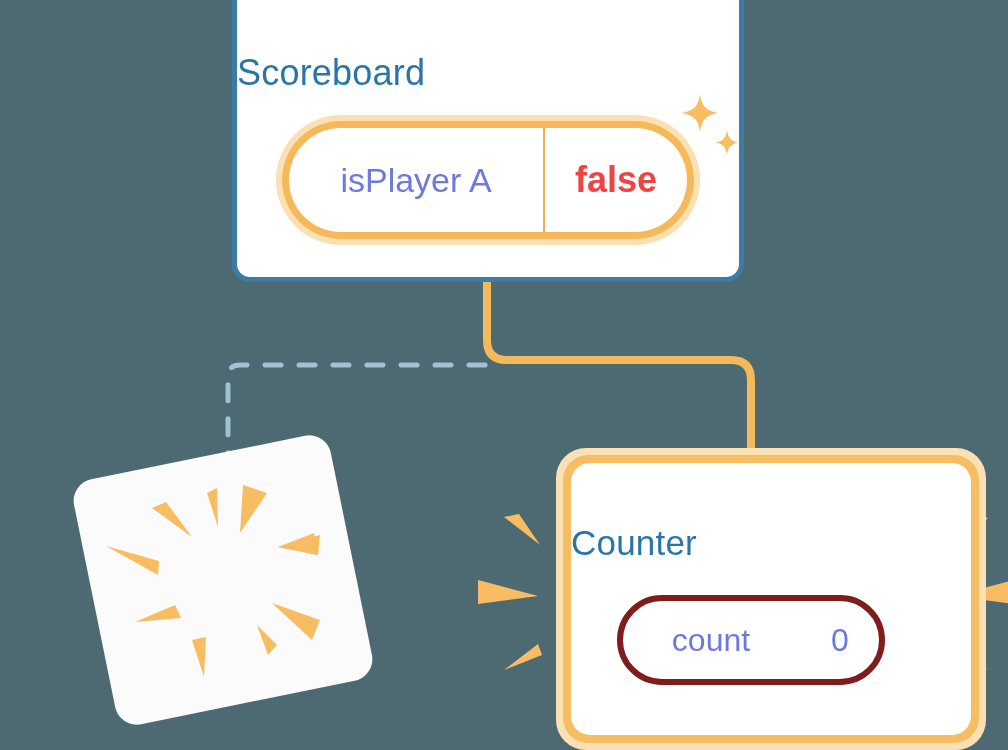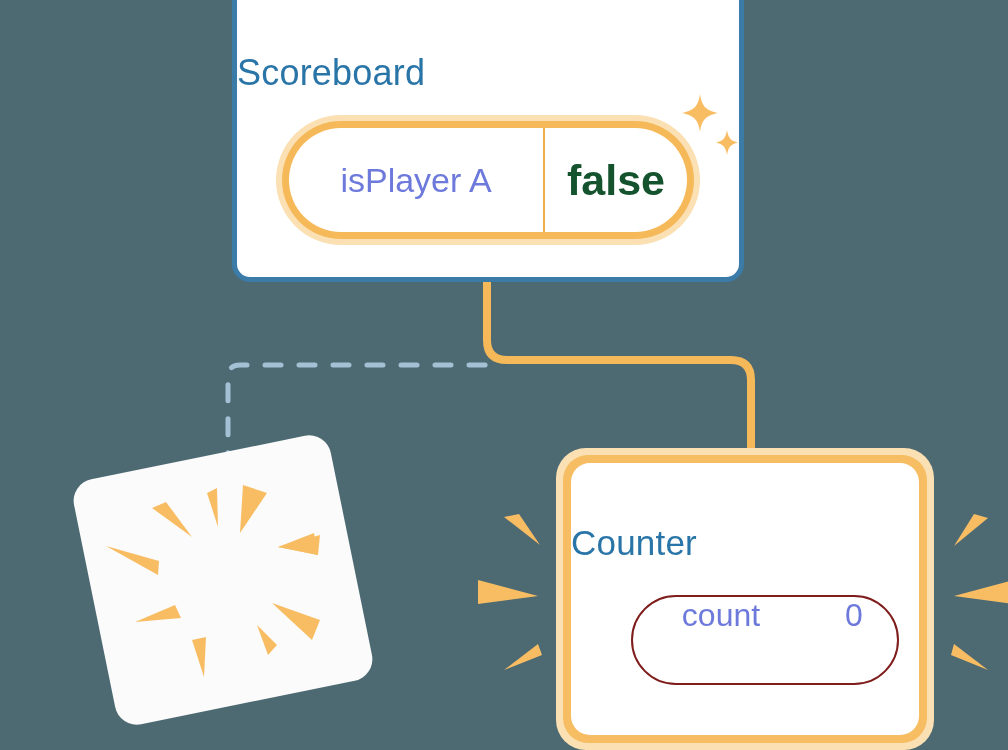--- a/index.html
+++ b/index.html
@@ -97,22 +97,22 @@
   .pill-divider {
     width: 2px;
     background: #f0ad4e;
     flex: 0 0 2px;
   }
   .pill-val {
     flex: 1 1 auto;
     display: flex;
     align-items: center;
     justify-content: center;
-    font-size: 43px;
-    color: #14532d;
+    font-size: 36px;
+    color: #ef4444;
     font-weight: 700;
   }
 
   
   .sparkles {
     position: absolute;
     left: 675px;
     top: 92px;
     width: 70px;
     height: 72px;
@@ -149,21 +149,21 @@
     top: 0;
     width: 262px;
     height: 250px;
   }
 
   
   .counter-card {
     position: absolute;
     left: 556px;
     top: 448px;
-    width: 378px;
+    width: 430px;
     height: 302px;
     border-radius: 30px;
     background: #fbe0b4;
     box-sizing: border-box;
     z-index: 5;
   }
   .counter-mid {
     position: absolute;
     left: 7px;
     top: 7px;
@@ -182,29 +182,29 @@
     background: #ffffff;
   }
   .counter-card .card-title {
     margin-top: 62px;
     font-size: 35px;
   }
 
   
   .counter-pill {
     position: absolute;
-    left: 60px;
+    left: 46px;
     top: 132px;
     width: 268px;
     height: 90px;
-    border: 2px solid #7f1d1d;
+    border: 6px solid #7f1d1d;
     border-radius: 45px;
     box-sizing: border-box;
     display: flex;
-    align-items: flex-start;
+    align-items: center;
     background: #ffffff;
   }
   .counter-pill .cp-key {
     flex: 0 0 176px;
     display: flex;
     align-items: center;
     justify-content: center;
     font-size: 32px;
     color: #6d7adb;
   }

